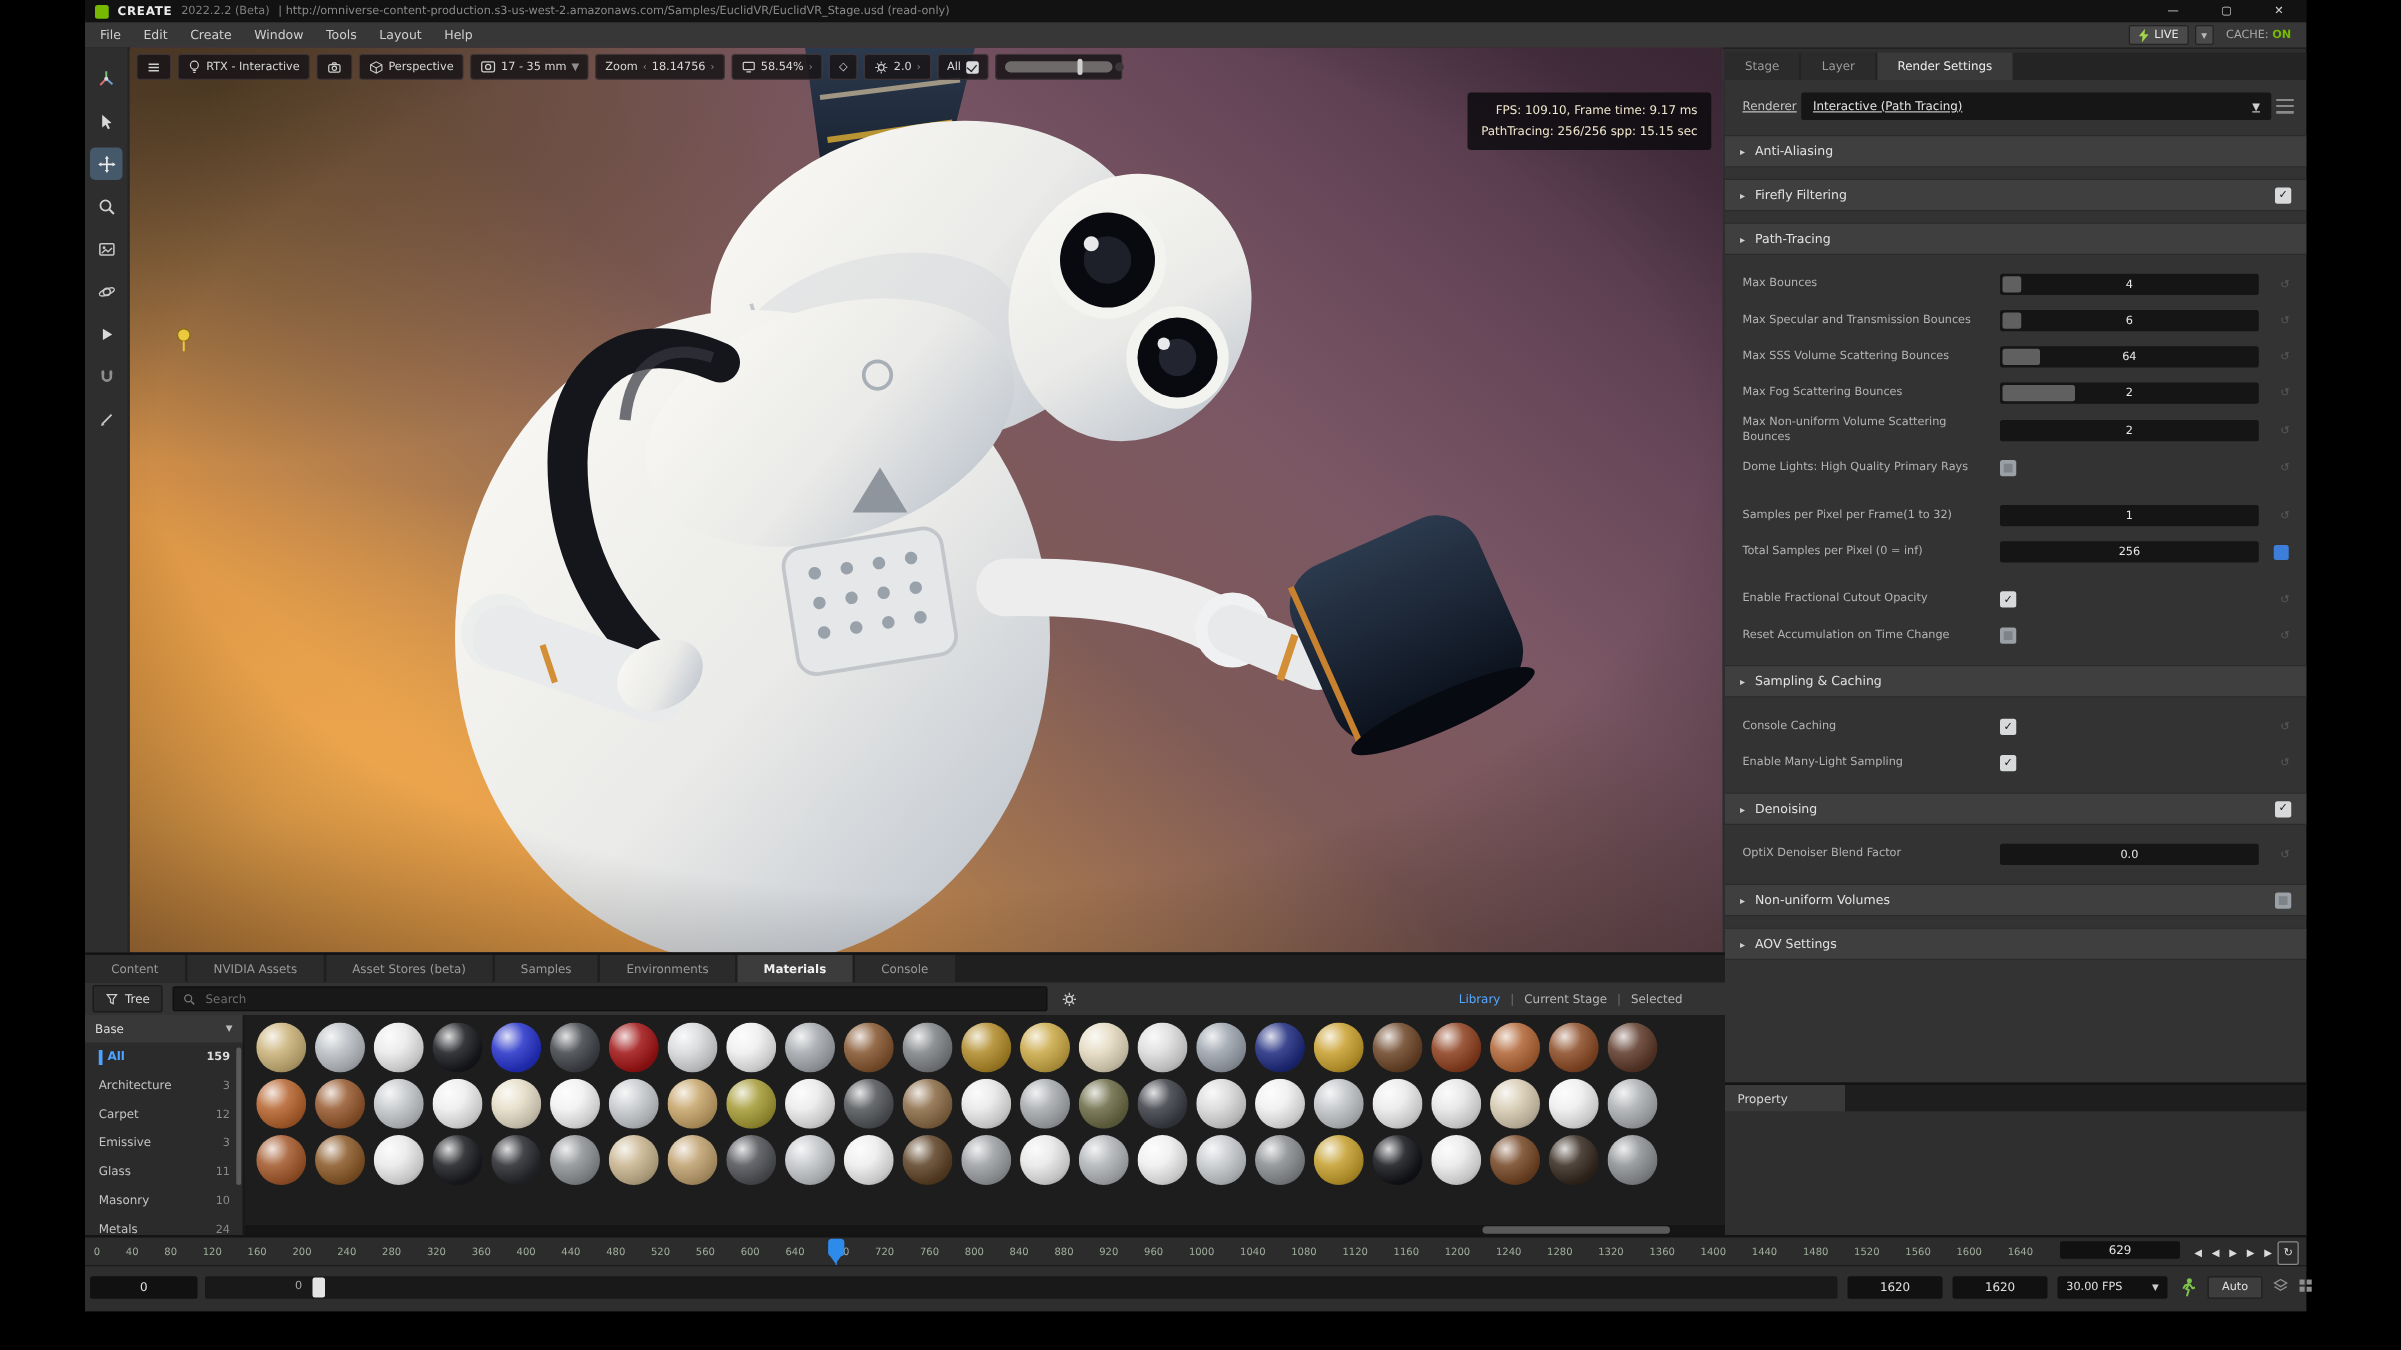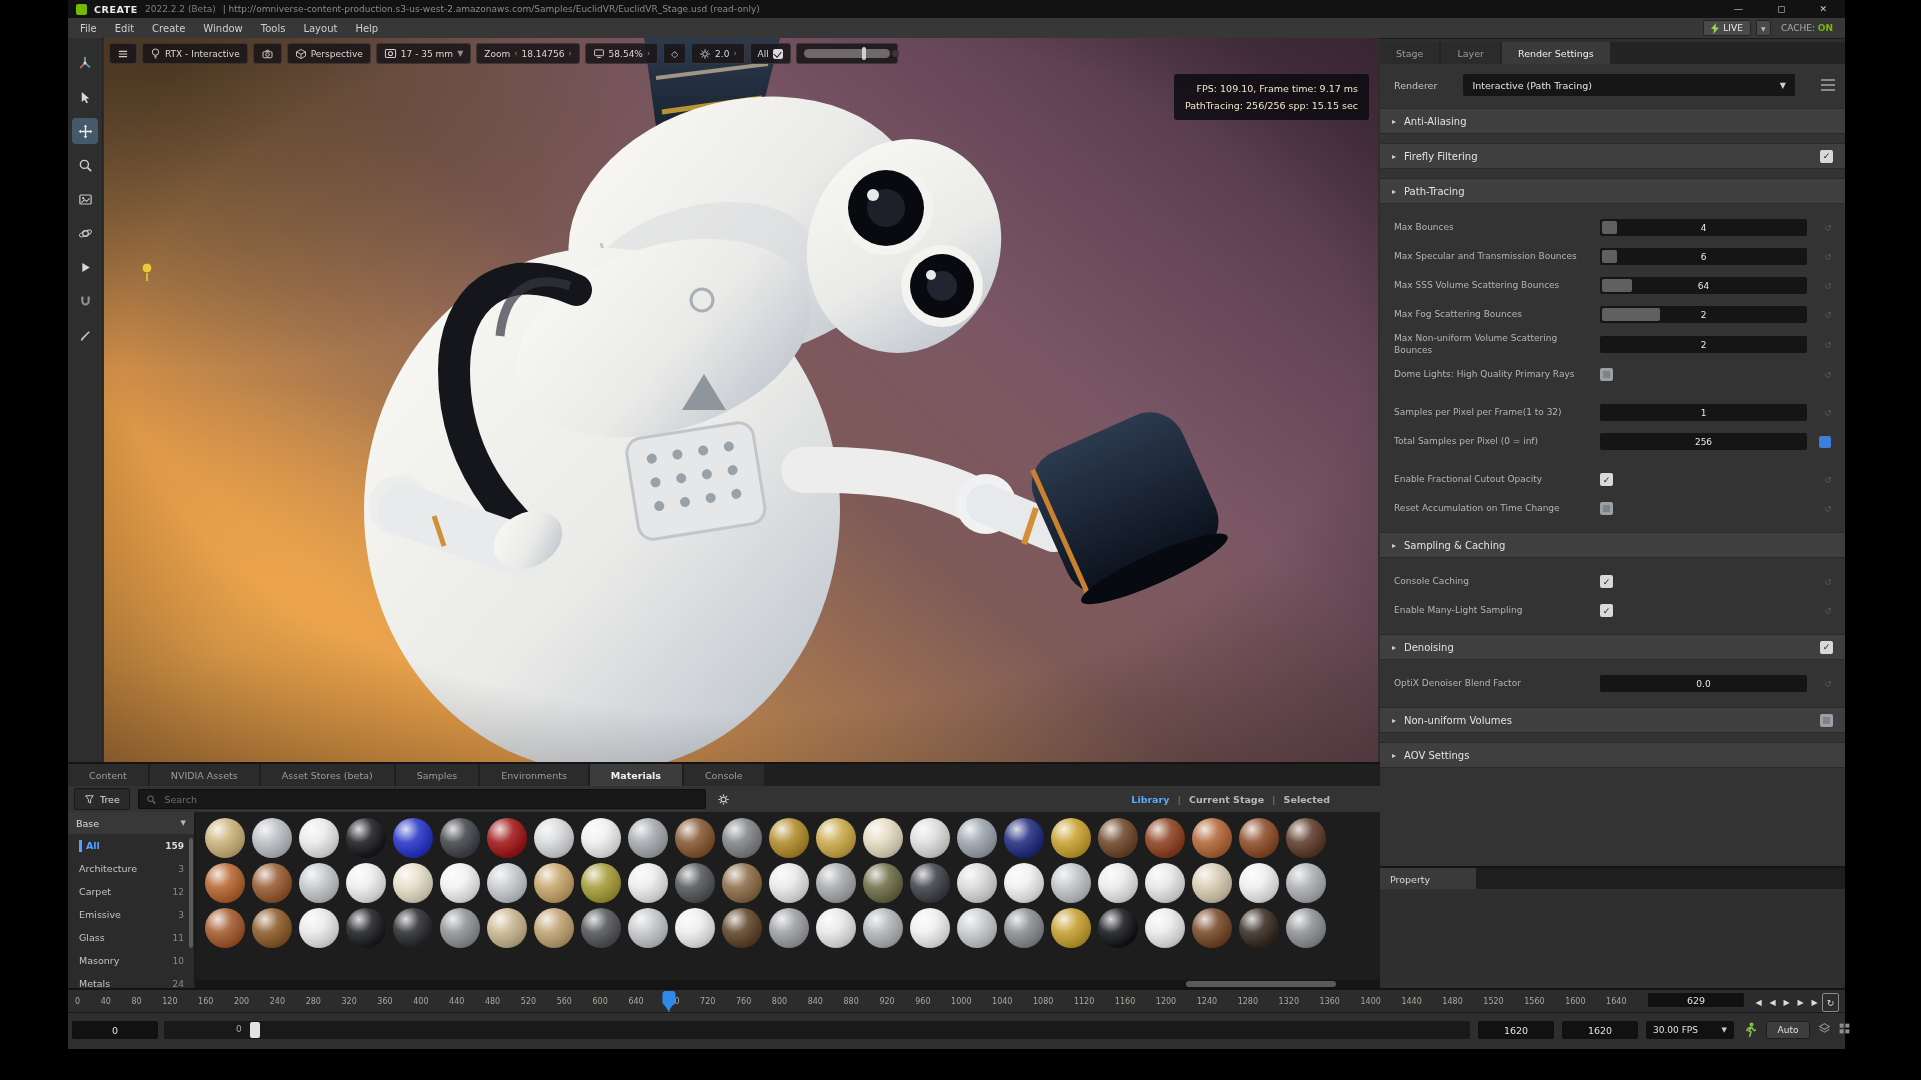--- a/index.html
+++ b/index.html
@@ -53,21 +53,21 @@
   .vp-slider .dot{position:absolute;right:-9px;top:1px;width:7px;height:7px;background:#3a3637;border-radius:50%;}
   .vp-stats{position:absolute;right:9px;top:36px;background:rgba(10,10,14,.82);border-radius:3px;
             padding:6px 11px;font-size:9.5px;color:#efe7cd;text-align:right;line-height:1.8;}
   .gizmo-pin{position:absolute;left:36px;top:224px;}
 
   
   .rpanel{position:absolute;left:1312px;top:42px;width:465px;bottom:61px;background:#333;}
   .rp-tabs{display:flex;gap:2px;height:22px;background:#242424;}
   .rp-tab{padding:0 16px;display:flex;align-items:center;font-size:9.5px;color:#9b9b9b;background:#2b2b2b;}
   .rp-tab.active{background:#3a3a3a;color:#ededed;}
-  .renderer-row{display:flex;align-items:center;gap:26px;margin:10px 10px 9px 14px;font-size:9.5px;color:#c2c2c2;}
+  .renderer-row{display:flex;align-items:center;gap:4px;margin:10px 10px 9px 14px;font-size:9.5px;color:#c2c2c2;text-decoration:underline;}
   .dd{flex:1;height:22px;background:#161616;border-radius:2px;display:flex;align-items:center;
       padding:0 9px;color:#e4e4e4;font-size:9.5px;}
   .dd .caret{margin-left:auto;font-size:8px;color:#cfcfcf;}
   .burger{width:14px;height:12px;background:repeating-linear-gradient(#8a8a8a 0 2px,transparent 2px 5px);}
   .sub-tabs{display:flex;gap:2px;margin:0 10px;}
   .sub-tab{flex:1;height:20px;display:flex;align-items:center;justify-content:center;
            background:#232323;color:#9b9b9b;font-size:9.5px;}
   .sub-tab.active{background:#6f6f6f;color:#fff;}
   .settings{margin-top:12px;}
   .item.gap{margin-top:9px;}
@@ -95,27 +95,27 @@
   .prop-body{position:absolute;left:0;right:0;top:847px;bottom:0;background:#2f2f2f;}
 
   
   .browser{position:absolute;left:0;top:762px;width:1312px;height:226px;background:#242424;border-top:2px solid #141414;}
   .b-tabs{display:flex;gap:2px;height:22px;background:#1f1f1f;}
   .b-tab{padding:0 21px;display:flex;align-items:center;font-size:9.5px;color:#9b9b9b;background:#2b2b2b;}
   .b-tab.active{background:#3c3c3c;color:#f0f0f0;font-weight:bold;}
   .b-toolbar{height:26px;background:#333;display:flex;align-items:center;gap:8px;padding:0 6px;}
   .tree-btn{display:flex;align-items:center;gap:5px;background:#2a2a2a;border:1px solid #191919;
             border-radius:2px;height:20px;padding:0 9px;font-size:9.5px;color:#dcdcdc;}
-  .search{width:568px;height:20px;background:#181818;border:1px solid #0f0f0f;border-radius:2px;
+  .search{width:700px;height:20px;background:#181818;border:1px solid #0f0f0f;border-radius:2px;
           display:flex;align-items:center;gap:6px;padding:0 7px;box-sizing:border-box;}
   .search input{background:transparent;border:none;outline:none;color:#bbb;font-size:9.5px;
           font-family:"DejaVu Sans",sans-serif;width:100%;}
   .search input::placeholder{color:#6e6e6e;}
   .gear-btn{display:flex;align-items:center;justify-content:center;width:20px;height:20px;}
-  .scope{margin-left:auto;margin-right:44px;display:flex;gap:8px;font-size:9.5px;color:#b8b8b8;align-items:flex-end;font-weight:bold;}
+  .scope{margin-left:auto;margin-right:28px;display:flex;gap:8px;font-size:9.5px;color:#b8b8b8;align-items:flex-end;}
   .scope .lib{color:#57a8ff;}
   .scope .sep{color:#6e6e6e;}
   .b-content{display:flex;height:178px;}
   .cats{width:126px;background:#2b2b2b;border-right:2px solid #191919;position:relative;flex:0 0 auto;}
   .cat-head{height:22px;background:#383838;display:flex;align-items:center;padding:0 8px;
             font-size:9.5px;color:#ddd;}
   .cat-head .caret{margin-left:auto;font-size:7px;color:#bbb;}
   .cat-item{height:23px;display:flex;align-items:center;gap:4px;padding:0 10px 0 11px;font-size:9.5px;color:#c4c4c4;}
   .cat-item .count{margin-left:auto;color:#8a8a8a;font-size:9px;}
   .cat-item.active{color:#4da3ff;font-weight:bold;}

